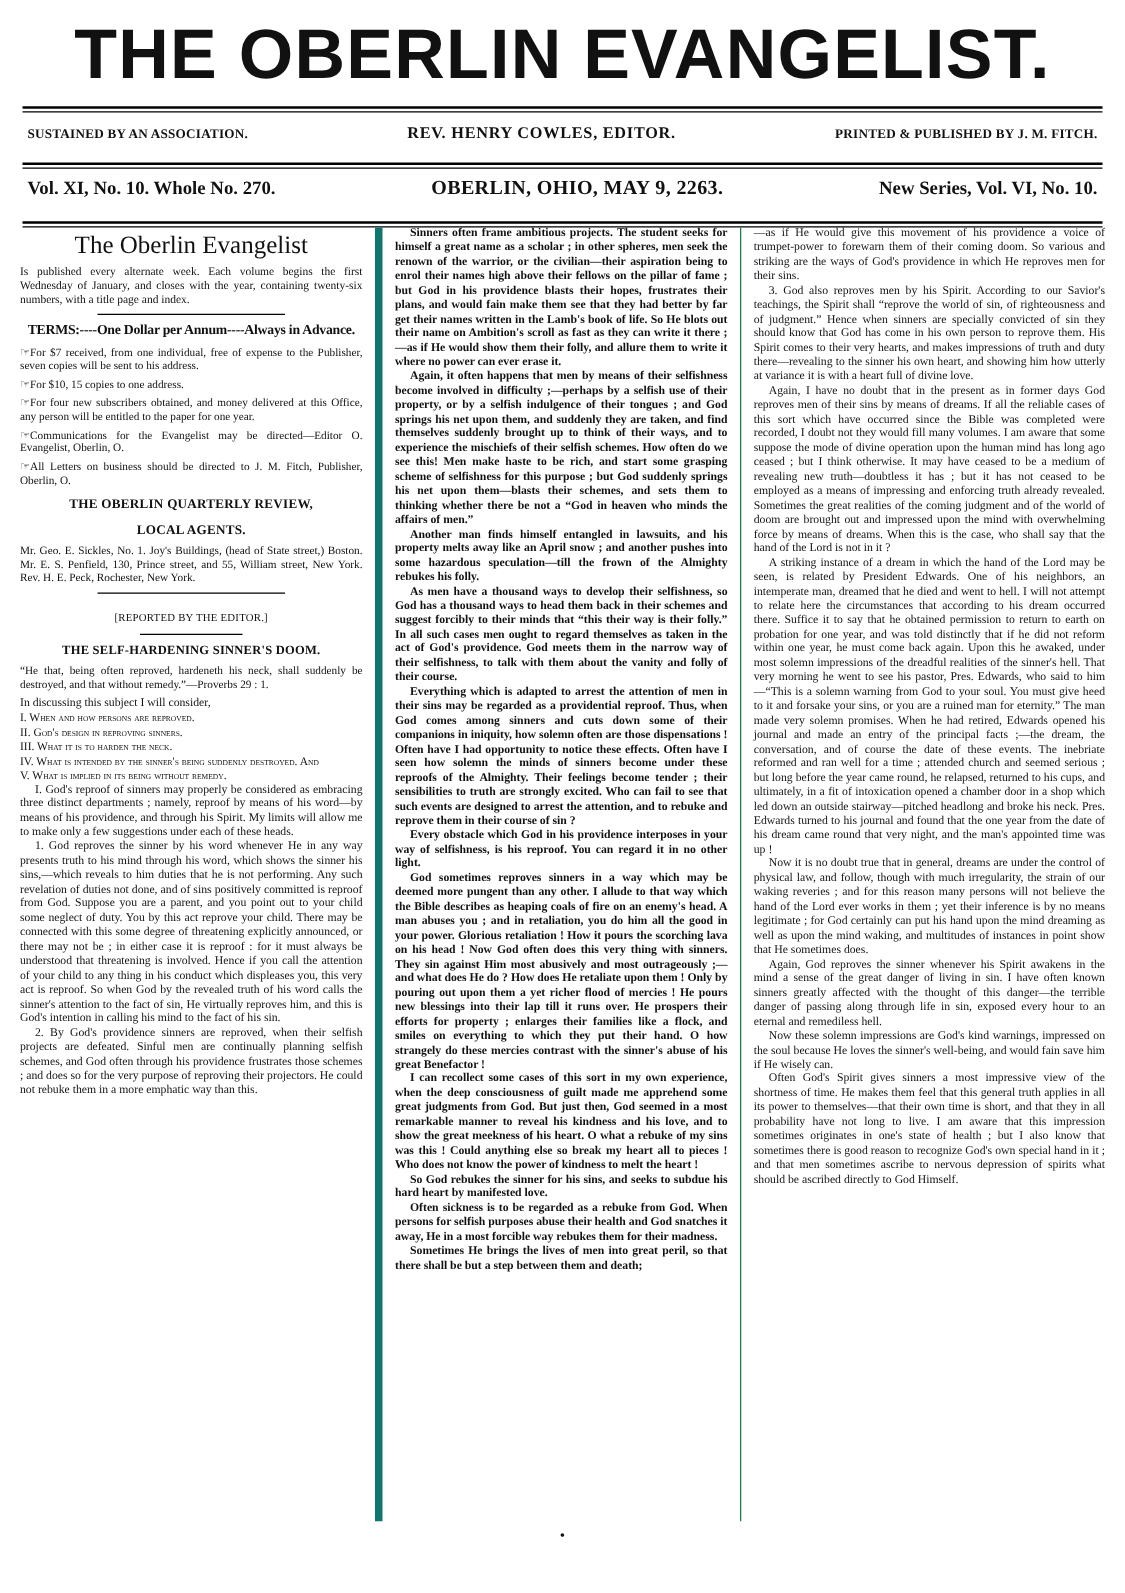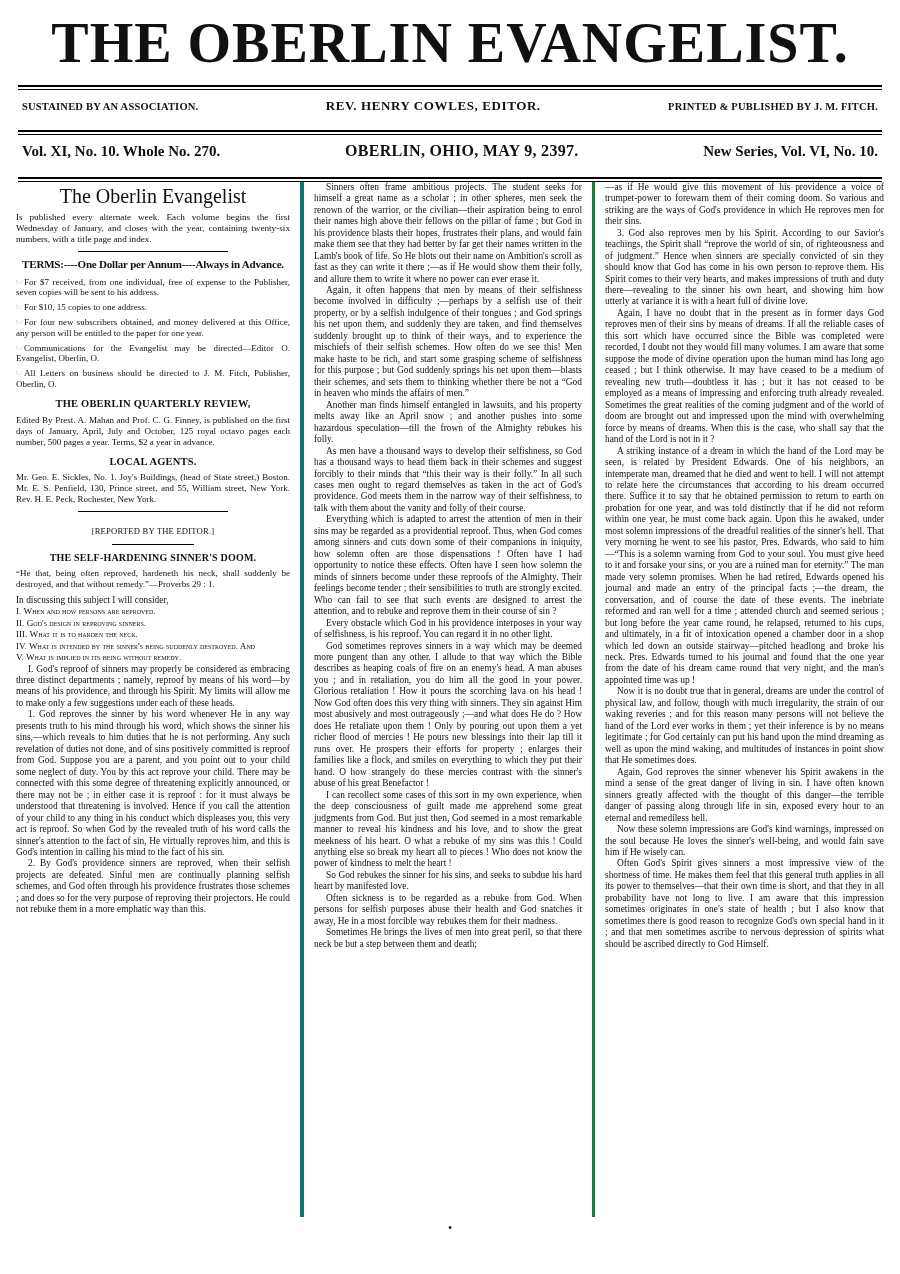--- a/index.html
+++ b/index.html
@@ -21,21 +21,21 @@
     padding: 0;
     box-sizing: border-box;
   }
 
   
   .masthead {
     text-align: center;
     padding: 14px 0 2px 0;
   }
   .masthead-title {
-    font-family: Liberation Serif, serif;
+    font-family: Liberation Sans, sans-serif;
     font-size: 56px;
     font-weight: bold;
     letter-spacing: 1px;
     line-height: 1.05;
     white-space: nowrap;
   }
   .rule-thick {
     border: 0;
     border-top: 2px solid #000;
     margin: 10px 18px 2px 18px;
@@ -85,22 +85,22 @@
     height: 1035px;
   }
   .col {
     box-sizing: border-box;
     font-size: 9.4px;
     line-height: 1.22;
     text-align: justify;
     hyphens: auto;
   }
   .col1 { width: 284px; padding-right: 10px; }
-  .col2 { width: 292px; padding: 0 10px; border-left: 4px solid #0f766e; }
-  .col3 { width: 292px; padding-left: 10px; border-left: 3px solid #15803d; }
+  .col2 { width: 292px; padding: 0 10px; border-left: 6px solid #0f766e; font-weight: bold; }
+  .col3 { width: 292px; padding-left: 10px; border-left: 1px solid #15803d; }
 
   .col p {
     margin: 0;
     text-indent: 12px;
   }
   .col p.noindent { text-indent: 0; }
 
   
   .c1-title {
     text-align: center;
@@ -209,21 +209,21 @@
     <div class="left">SUSTAINED BY AN ASSOCIATION.</div>
     <div class="center">REV. HENRY COWLES, EDITOR.</div>
     <div class="right">PRINTED &amp; PUBLISHED BY J. M. FITCH.</div>
   </div>
 
   <hr class="rule-thick">
   <hr class="rule-thin">
 
   <div class="issueline">
     <div>Vol. XI, No. 10.  Whole No. 270.</div>
-    <div class="center">OBERLIN, OHIO, MAY 9, 2397.</div>
+    <div class="center">OBERLIN, OHIO, MAY 9, 2263.</div>
     <div>New Series, Vol. VI,   No. 10.</div>
   </div>
 
   <hr class="rule-thick">
   <hr class="rule-thin">
 
   <div class="columns">
 
     <div class="col col1">
       <div class="c1-title">The Oberlin Evangelist</div>
@@ -233,21 +233,20 @@
 
       <div class="c1-terms">TERMS:----One Dollar per Annum----Always in Advance.</div>
 
       <div class="c1-note"><span class="hand">☞</span><span>For $7 received, from one individual, free of expense to the Publisher, seven copies will be sent to his address.</span></div>
       <div class="c1-note"><span class="hand">☞</span><span>For $10, 15 copies to one address.</span></div>
       <div class="c1-note"><span class="hand">☞</span><span>For four new subscribers obtained, and money delivered at this Office, any person will be entitled to the paper for one year.</span></div>
       <div class="c1-note"><span class="hand">☞</span><span>Communications for the Evangelist may be directed—Editor O. Evangelist, Oberlin, O.</span></div>
       <div class="c1-note"><span class="hand">☞</span><span>All Letters on business should be directed to J. M. Fitch, Publisher, Oberlin, O.</span></div>
 
       <div class="c1-head">THE OBERLIN QUARTERLY REVIEW,</div>
-      <div class="c1-body">Edited By Prest. A. Mahan and Prof. C. G. Finney, is published on the first days of January, April, July and October, 125 royal octavo pages each number, 500 pages a year.  Terms, $2 a year in advance.</div>
 
       <div class="c1-head">LOCAL AGENTS.</div>
       <div class="c1-body">Mr. Geo. E. Sickles, No. 1. Joy's Buildings, (head of State street,) Boston.  Mr. E. S. Penfield, 130, Prince street, and 55, William street, New York.  Rev. H. E. Peck, Rochester, New York.</div>
 
       <hr class="c1-hr">
 
       <div class="reporter">[REPORTED BY THE EDITOR.]</div>
 
       <hr class="bar-sep">
 
@@ -271,21 +270,21 @@
       <p>Sinners often frame ambitious projects.  The student seeks for himself a great name as a scholar ; in other spheres, men seek the renown of the warrior, or the civilian—their aspiration being to enrol their names high above their fellows on the pillar of fame ; but God in his providence blasts their hopes, frustrates their plans, and would fain make them see that they had better by far get their names written in the Lamb's book of life.  So He blots out their name on Ambition's scroll as fast as they can write it there ;—as if He would show them their folly, and allure them to write it where no power can ever erase it.</p>
       <p>Again, it often happens that men by means of their selfishness become involved in difficulty ;—perhaps by a selfish use of their property, or by a selfish indulgence of their tongues ; and God springs his net upon them, and suddenly they are taken, and find themselves suddenly brought up to think of their ways, and to experience the mischiefs of their selfish schemes.  How often do we see this!  Men make haste to be rich, and start some grasping scheme of selfishness for this purpose ; but God suddenly springs his net upon them—blasts their schemes, and sets them to thinking whether there be not a “God in heaven who minds the affairs of men.”</p>
       <p>Another man finds himself entangled in lawsuits, and his property melts away like an April snow ; and another pushes into some hazardous speculation—till the frown of the Almighty rebukes his folly.</p>
       <p>As men have a thousand ways to develop their selfishness, so God has a thousand ways to head them back in their schemes and suggest forcibly to their minds that “this their way is their folly.”  In all such cases men ought to regard themselves as taken in the act of God's providence.  God meets them in the narrow way of their selfishness, to talk with them about the vanity and folly of their course.</p>
       <p>Everything which is adapted to arrest the attention of men in their sins may be regarded as a providential reproof.  Thus, when God comes among sinners and cuts down some of their companions in iniquity, how solemn often are those dispensations !  Often have I had opportunity to notice these effects.  Often have I seen how solemn the minds of sinners become under these reproofs of the Almighty.  Their feelings become tender ; their sensibilities to truth are strongly excited.  Who can fail to see that such events are designed to arrest the attention, and to rebuke and reprove them in their course of sin ?</p>
       <p>Every obstacle which God in his providence interposes in your way of selfishness, is his reproof.  You can regard it in no other light.</p>
       <p>God sometimes reproves sinners in a way which may be deemed more pungent than any other.  I allude to that way which the Bible describes as heaping coals of fire on an enemy's head.  A man abuses you ; and in retaliation, you do him all the good in your power.  Glorious retaliation !  How it pours the scorching lava on his head !  Now God often does this very thing with sinners.  They sin against Him most abusively and most outrageously ;—and what does He do ?  How does He retaliate upon them !  Only by pouring out upon them a yet richer flood of mercies !  He pours new blessings into their lap till it runs over.  He prospers their efforts for property ; enlarges their families like a flock, and smiles on everything to which they put their hand.  O how strangely do these mercies contrast with the sinner's abuse of his great Benefactor !</p>
       <p>I can recollect some cases of this sort in my own experience, when the deep consciousness of guilt made me apprehend some great judgments from God.  But just then, God seemed in a most remarkable manner to reveal his kindness and his love, and to show the great meekness of his heart.  O what a rebuke of my sins was this !  Could anything else so break my heart all to pieces !  Who does not know the power of kindness to melt the heart !</p>
       <p>So God rebukes the sinner for his sins, and seeks to subdue his hard heart by manifested love.</p>
       <p>Often sickness is to be regarded as a rebuke from God.  When persons for selfish purposes abuse their health and God snatches it away, He in a most forcible way rebukes them for their madness.</p>
-      <p>Sometimes He brings the lives of men into great peril, so that there neck be but a step between them and death;</p>
+      <p>Sometimes He brings the lives of men into great peril, so that there shall be but a step between them and death;</p>
     </div>
 
     <div class="col col3">
       <p class="noindent">—as if He would give this movement of his providence a voice of trumpet-power to forewarn them of their coming doom.  So various and striking are the ways of God's providence in which He reproves men for their sins.</p>
       <p>3.  God also reproves men by his Spirit.  According to our Savior's teachings, the Spirit shall “reprove the world of sin, of righteousness and of judgment.”  Hence when sinners are specially convicted of sin they should know that God has come in his own person to reprove them.  His Spirit comes to their very hearts, and makes impressions of truth and duty there—revealing to the sinner his own heart, and showing him how utterly at variance it is with a heart full of divine love.</p>
       <p>Again, I have no doubt that in the present as in former days God reproves men of their sins by means of dreams.  If all the reliable cases of this sort which have occurred since the Bible was completed were recorded, I doubt not they would fill many volumes.  I am aware that some suppose the mode of divine operation upon the human mind has long ago ceased ; but I think otherwise.  It may have ceased to be a medium of revealing new truth—doubtless it has ; but it has not ceased to be employed as a means of impressing and enforcing truth already revealed.  Sometimes the great realities of the coming judgment and of the world of doom are brought out and impressed upon the mind with overwhelming force by means of dreams.  When this is the case, who shall say that the hand of the Lord is not in it ?</p>
       <p>A striking instance of a dream in which the hand of the Lord may be seen, is related by President Edwards.  One of his neighbors, an intemperate man, dreamed that he died and went to hell.  I will not attempt to relate here the circumstances that according to his dream occurred there.  Suffice it to say that he obtained permission to return to earth on probation for one year, and was told distinctly that if he did not reform within one year, he must come back again.  Upon this he awaked, under most solemn impressions of the dreadful realities of the sinner's hell.  That very morning he went to see his pastor, Pres. Edwards, who said to him—“This is a solemn warning from God to your soul.  You must give heed to it and forsake your sins, or you are a ruined man for eternity.”  The man made very solemn promises.  When he had retired, Edwards opened his journal and made an entry of the principal facts ;—the dream, the conversation, and of course the date of these events.  The inebriate reformed and ran well for a time ; attended church and seemed serious ; but long before the year came round, he relapsed, returned to his cups, and ultimately, in a fit of intoxication opened a chamber door in a shop which led down an outside stairway—pitched headlong and broke his neck.  Pres. Edwards turned to his journal and found that the one year from the date of his dream came round that very night, and the man's appointed time was up !</p>
       <p>Now it is no doubt true that in general, dreams are under the control of physical law, and follow, though with much irregularity, the strain of our waking reveries ; and for this reason many persons will not believe the hand of the Lord ever works in them ; yet their inference is by no means legitimate ; for God certainly can put his hand upon the mind dreaming as well as upon the mind waking, and multitudes of instances in point show that He sometimes does.</p>
       <p>Again, God reproves the sinner whenever his Spirit awakens in the mind a sense of the great danger of living in sin.  I have often known sinners greatly affected with the thought of this danger—the terrible danger of passing along through life in sin, exposed every hour to an eternal and remediless hell.</p>
       <p>Now these solemn impressions are God's kind warnings, impressed on the soul because He loves the sinner's well-being, and would fain save him if He wisely can.</p>

